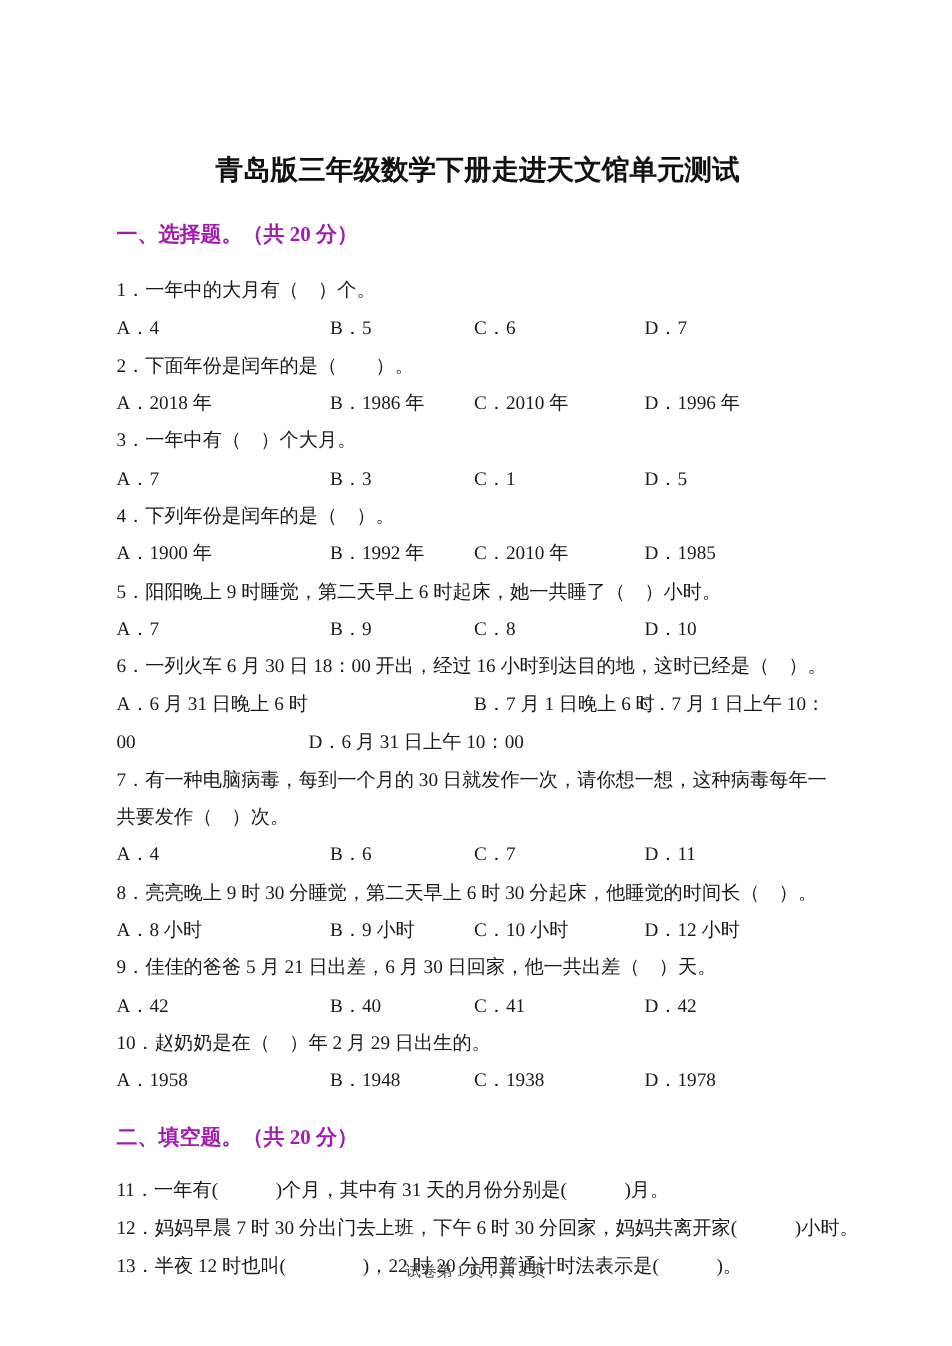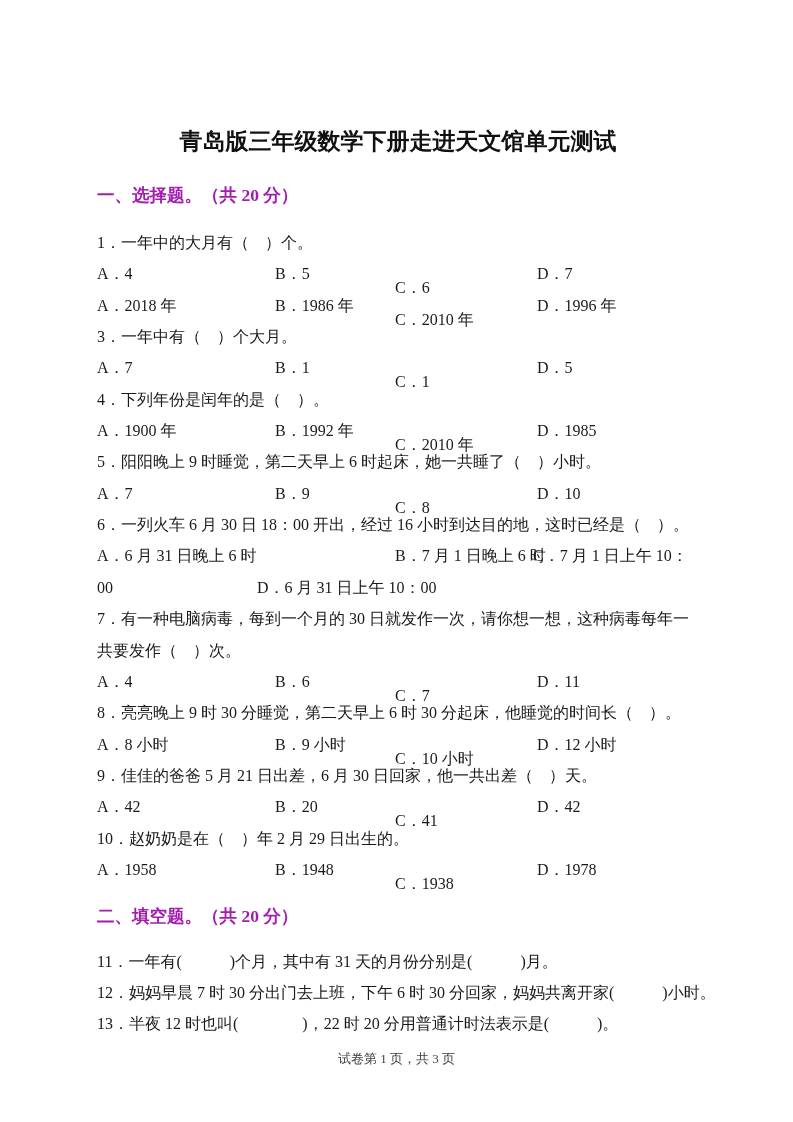--- a/index.html
+++ b/index.html
@@ -59,21 +59,21 @@
     white-space: pre-wrap;
     width: 602px;
   }
   .opt {
     position: absolute;
     top: 0;
     white-space: pre;
   }
   .cA  { left: 0; }
   .cB  { left: 158px; margin-left: 20px; }
-  .cC  { left: 298px; margin-top: 14px; }
+  .cC  { left: 298px; }
   .cD  { left: 440px; }
   .q6b { left: 298px; }
   .q6c { left: 436px; }
   .q6d { left: 160px; }
   .footer {
     position: absolute;
     left: 0;
     top: 1050px;
     width: 793px;
     text-align: center;
@@ -93,31 +93,32 @@
     <h2 class="heading">一、选择题。（共 20 分）</h2>
 
     <div class="line">1．一年中的大月有（　）个。</div>
     <div class="line">
       <span class="opt cA">A．4</span>
       <span class="opt cB">B．5</span>
       <span class="opt cC">C．6</span>
       <span class="opt cD">D．7</span>
     </div>
 
+    <div class="line">2．下面年份是闰年的是（　　）。</div>
     <div class="line">
       <span class="opt cA">A．2018 年</span>
       <span class="opt cB">B．1986 年</span>
       <span class="opt cC">C．2010 年</span>
       <span class="opt cD">D．1996 年</span>
     </div>
 
     <div class="line">3．一年中有（　）个大月。</div>
     <div class="line">
       <span class="opt cA">A．7</span>
-      <span class="opt cB">B．1</span>
+      <span class="opt cB">B．3</span>
       <span class="opt cC">C．1</span>
       <span class="opt cD">D．5</span>
     </div>
 
     <div class="line">4．下列年份是闰年的是（　）。</div>
     <div class="line">
       <span class="opt cA">A．1900 年</span>
       <span class="opt cB">B．1992 年</span>
       <span class="opt cC">C．2010 年</span>
       <span class="opt cD">D．1985</span>
@@ -154,21 +155,21 @@
     <div class="line">
       <span class="opt cA">A．8 小时</span>
       <span class="opt cB">B．9 小时</span>
       <span class="opt cC">C．10 小时</span>
       <span class="opt cD">D．12 小时</span>
     </div>
 
     <div class="line">9．佳佳的爸爸 5 月 21 日出差，6 月 30 日回家，他一共出差（　）天。</div>
     <div class="line">
       <span class="opt cA">A．42</span>
-      <span class="opt cB">B．20</span>
+      <span class="opt cB">B．40</span>
       <span class="opt cC">C．41</span>
       <span class="opt cD">D．42</span>
     </div>
 
     <div class="line">10．赵奶奶是在（　）年 2 月 29 日出生的。</div>
     <div class="line">
       <span class="opt cA">A．1958</span>
       <span class="opt cB">B．1948</span>
       <span class="opt cC">C．1938</span>
       <span class="opt cD">D．1978</span>

